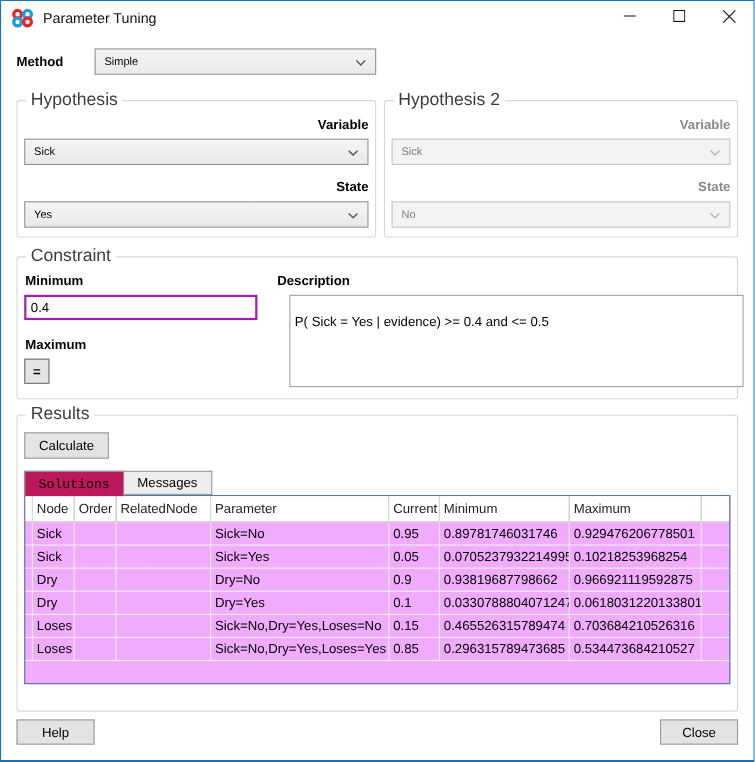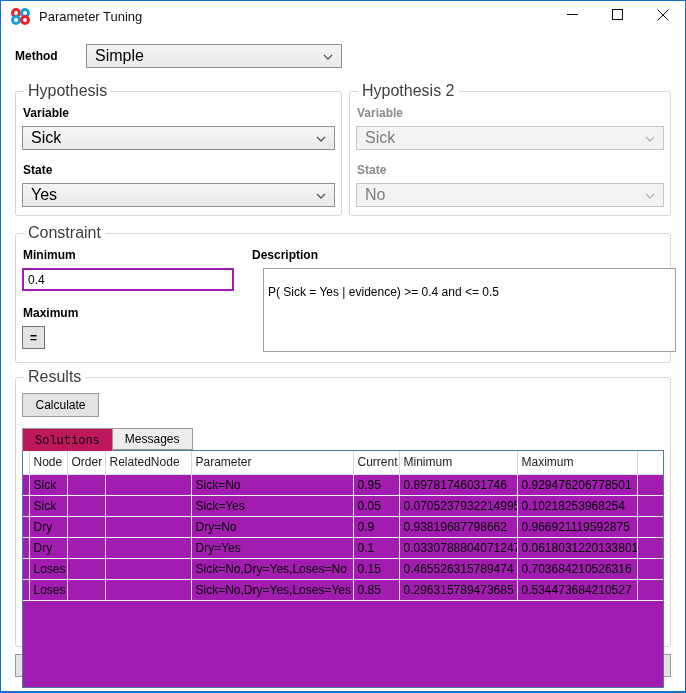--- a/index.html
+++ b/index.html
@@ -28,21 +28,21 @@
   .title { font-size: 13px; color: #111; }
   .win-controls { margin-left: auto; display: flex; align-self: stretch; }
   .win-btn { width: 45px; display: flex; align-items: center; justify-content: center; cursor: pointer; color:#111; }
 
   
   .lbl { font-weight: bold; font-size: 12px; color: #000; display: block; }
   .combo {
     height: 24px; border: 1px solid #8f8f8f; background: linear-gradient(#f4f4f4, #e9e9e9);
     display: flex; align-items: center; padding: 0 8px; cursor: default; position: relative;
   }
-  .combo .val { flex: 1; font-size: 16px; color: #000; }
+  .combo .val { flex: 1; font-size: 10px; color: #000; }
   .combo svg { flex: none; }
   .combo.disabled { border-color: #c6c6c6; background: #f3f3f3; }
   .combo.disabled .val { color: #7c7c7c; }
   .lbl.disabled { color: #8a8a8a; }
 
   .txt {
     height: 23px; border: 2px solid #a21caf; background: #fff; font: 12px "Liberation Sans", sans-serif;
     padding: 2px 4px; display: block; width: 100%;
   }
 
@@ -61,21 +61,21 @@
   
   .method-row { margin-top: 13px; display: flex; align-items: center; }
   .method-row .lbl { width: 71px; flex: none; }
   .method-row .combo { width: 256px; }
 
   
   .groups-row { margin-top: 14px; display: flex; gap: 7px; }
   .groups-row fieldset { height: 134px; }
   .fs-hyp1 { width: 327px; flex: none; }
   .fs-hyp2 { flex: 1; }
-  .groups-row .lbl { margin: 4px 0 6px 1px; }
+  .groups-row .lbl { margin: 4px 0 6px 1px; text-align: right; }
   .groups-row .lbl + .combo { width: 100%; }
   .groups-row .lbl.second { margin-top: 13px; }
 
   
   .fs-constraint { margin-top: 8px; height: 139px; }
   .constraint-cols { display: flex; gap: 17px; }
   .c-left { width: 212px; flex: none; }
   .c-left .lbl { margin: 4px 0 6px 1px; }
   .c-left .lbl.second { margin-top: 15px; }
   .max-row { display: flex; align-items: center; gap: 7px; }
@@ -89,21 +89,21 @@
   }
 
   
   .fs-results { margin-top: 5px; height: 279px; }
   .calc-btn { width: 77px; height: 24px; margin-top: 5px; }
   .tabs { display: flex; margin-top: 10px; position: relative; z-index: 2; }
   .tab { height: 23px; padding: 0 12px; display: flex; align-items: center; font-size: 12px; cursor: pointer; }
   .tab.active { background: #be185d; border: 1px solid #9a9a9a; border-bottom: none; position: relative; top: 1px; padding-top: 1px; font-family: Liberation Mono, monospace; }
   .tab.inactive { background: #ededed; border: 1px solid #9a9a9a; border-left: none; position: relative; top: 1px; height: 22px; }
   .grid-panel {
-    border: 1px solid var(--grid-border, #4c7ba4); background: #a21caf; height: 238px; position: relative; z-index: 1;
+    border: 1px solid var(--grid-border, #4c7ba4); background: #f0abfc; height: 172px; position: relative; z-index: 1;
     overflow: hidden;
   }
   table.grid { width: 100%; border-collapse: collapse; table-layout: fixed; font-size: 12px; }
   table.grid th {
     font-weight: normal; text-align: left; color: #222; background: #fff;
     border-right: 1px solid #d9d9d9; border-bottom: 1px solid #d9d9d9;
     padding: 4px 4px 5px 4px; overflow: hidden; white-space: nowrap; cursor: pointer;
   }
   table.grid th.rh, table.grid th.fill { cursor: default; }
   table.grid td {

